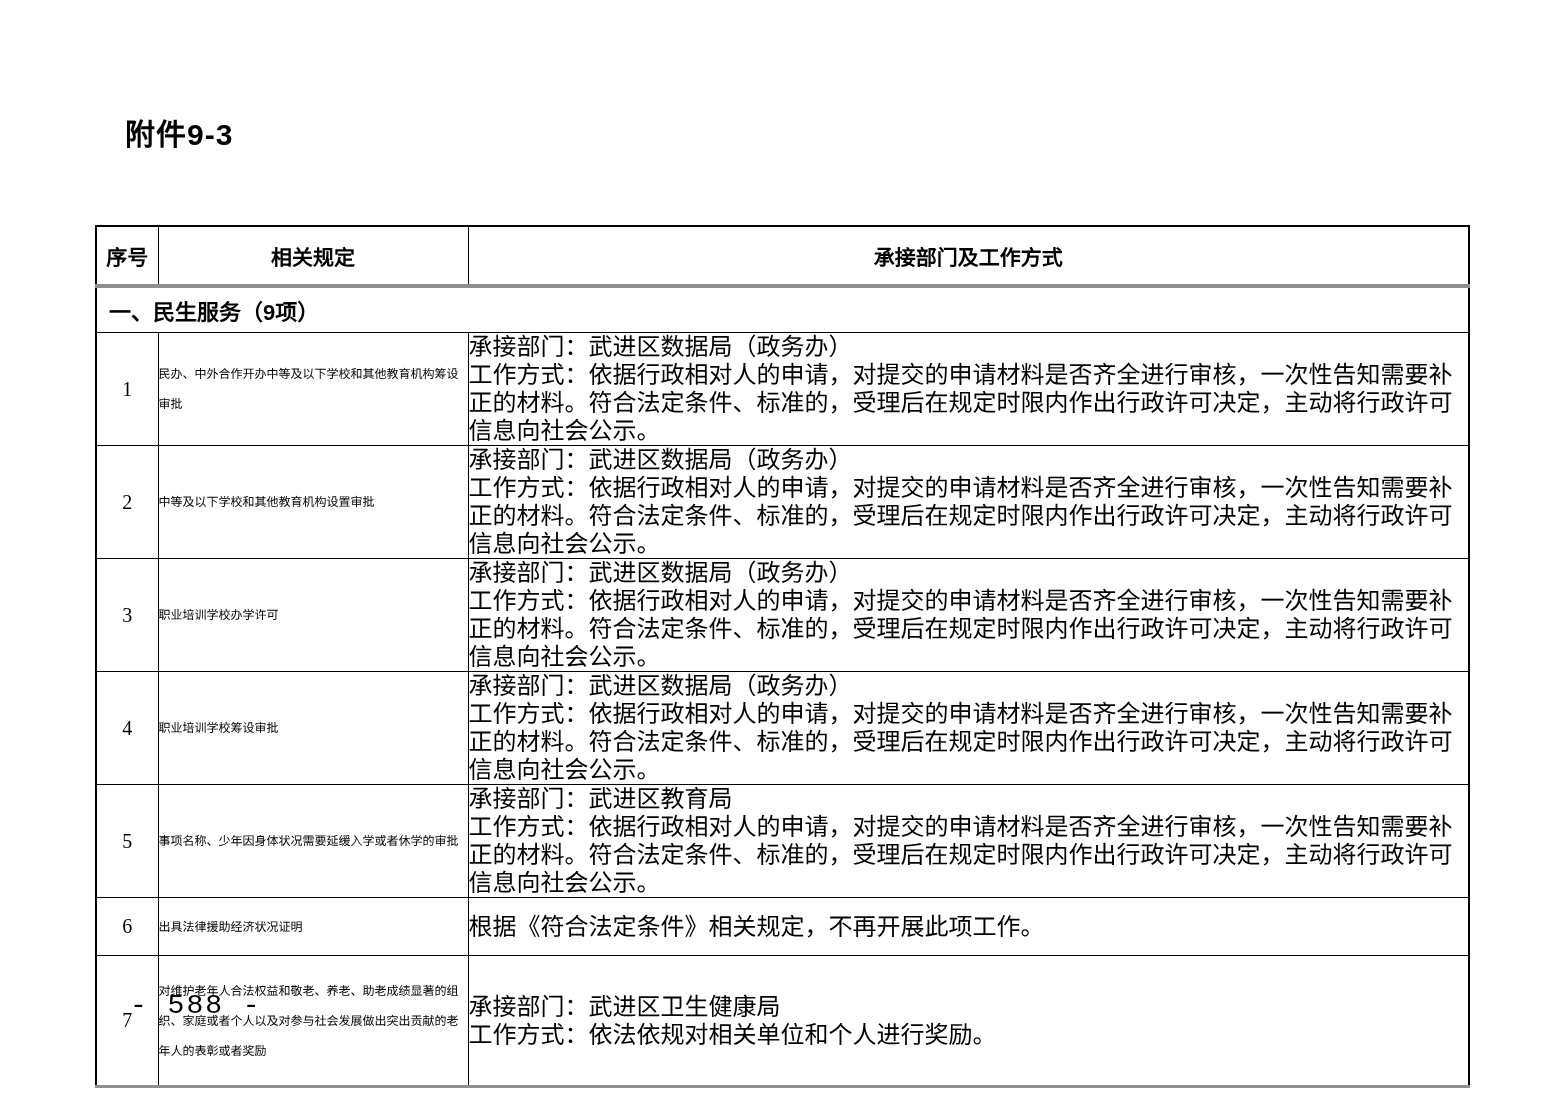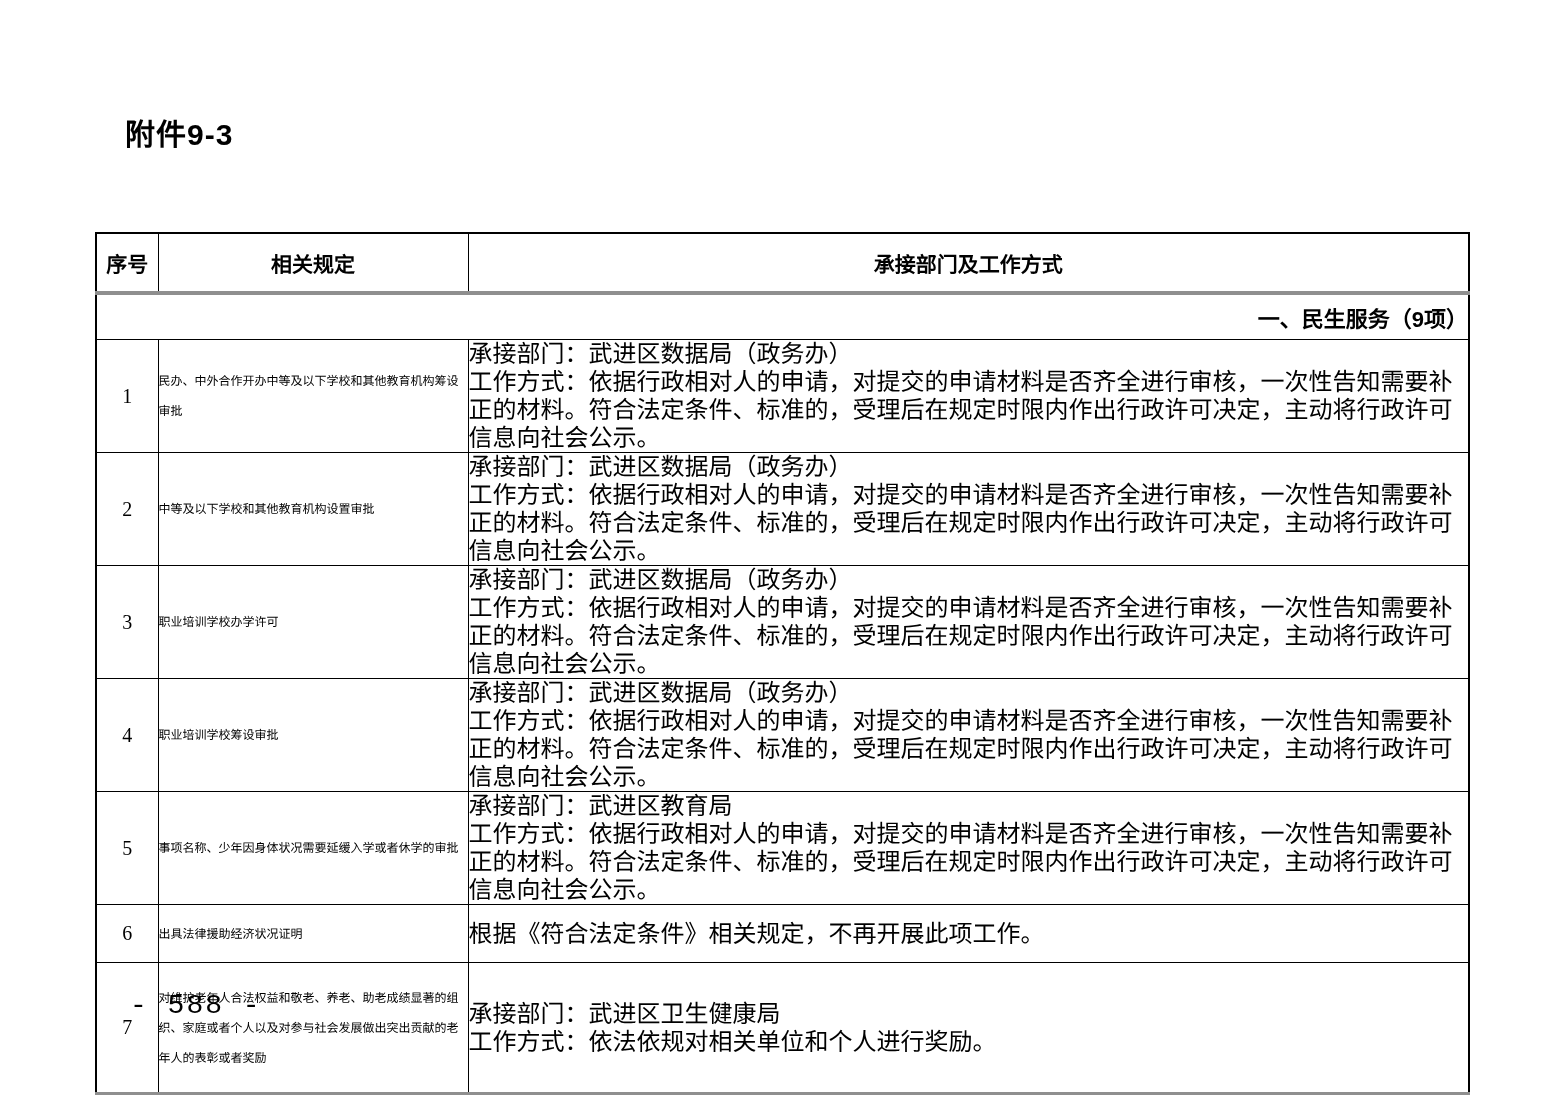--- a/index.html
+++ b/index.html
@@ -32,21 +32,21 @@
     width: 100%;
     text-align: center;
     font-family: "Liberation Sans", "DejaVu Sans", sans-serif;
     font-weight: bold;
     font-size: 40px;
     letter-spacing: 1px;
   }
   .doc-table {
     position: absolute;
     left: 95px;
-    top: 232px;
+    top: 225px;
     width: 1373px;
     border-collapse: collapse;
     table-layout: fixed;
   }
   .doc-table td, .doc-table th {
     border: 1.5px solid #000000;
     padding: 0;
     vertical-align: middle;
     font-weight: normal;
   }
@@ -62,21 +62,21 @@
     font-weight: bold;
     font-size: 21px;
     border-bottom: 4px solid #8f8f8f;
   }
   .section-row td {
     height: 44px;
     font-family: "Liberation Sans", "DejaVu Sans", sans-serif;
     font-weight: bold;
     font-size: 22px;
     padding-left: 12px;
-    text-align: right;
+    text-align: left;
   }
   .cell-no {
     text-align: center;
     font-size: 20px;
   }
   .cell-name {
     font-size: 12px;
     line-height: 30px;
     padding: 4px 12px;
     text-align: left;

